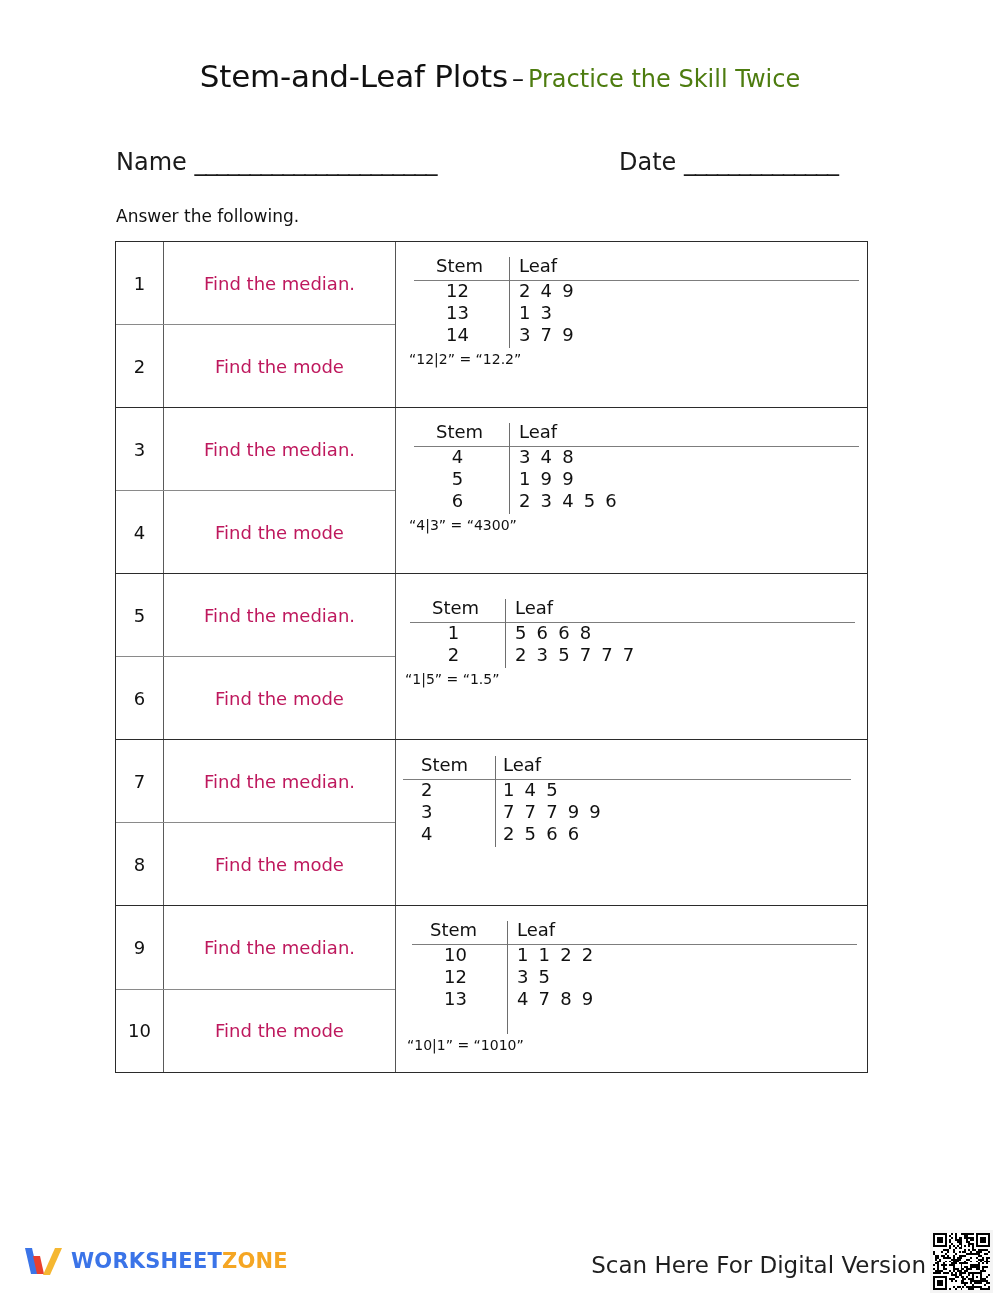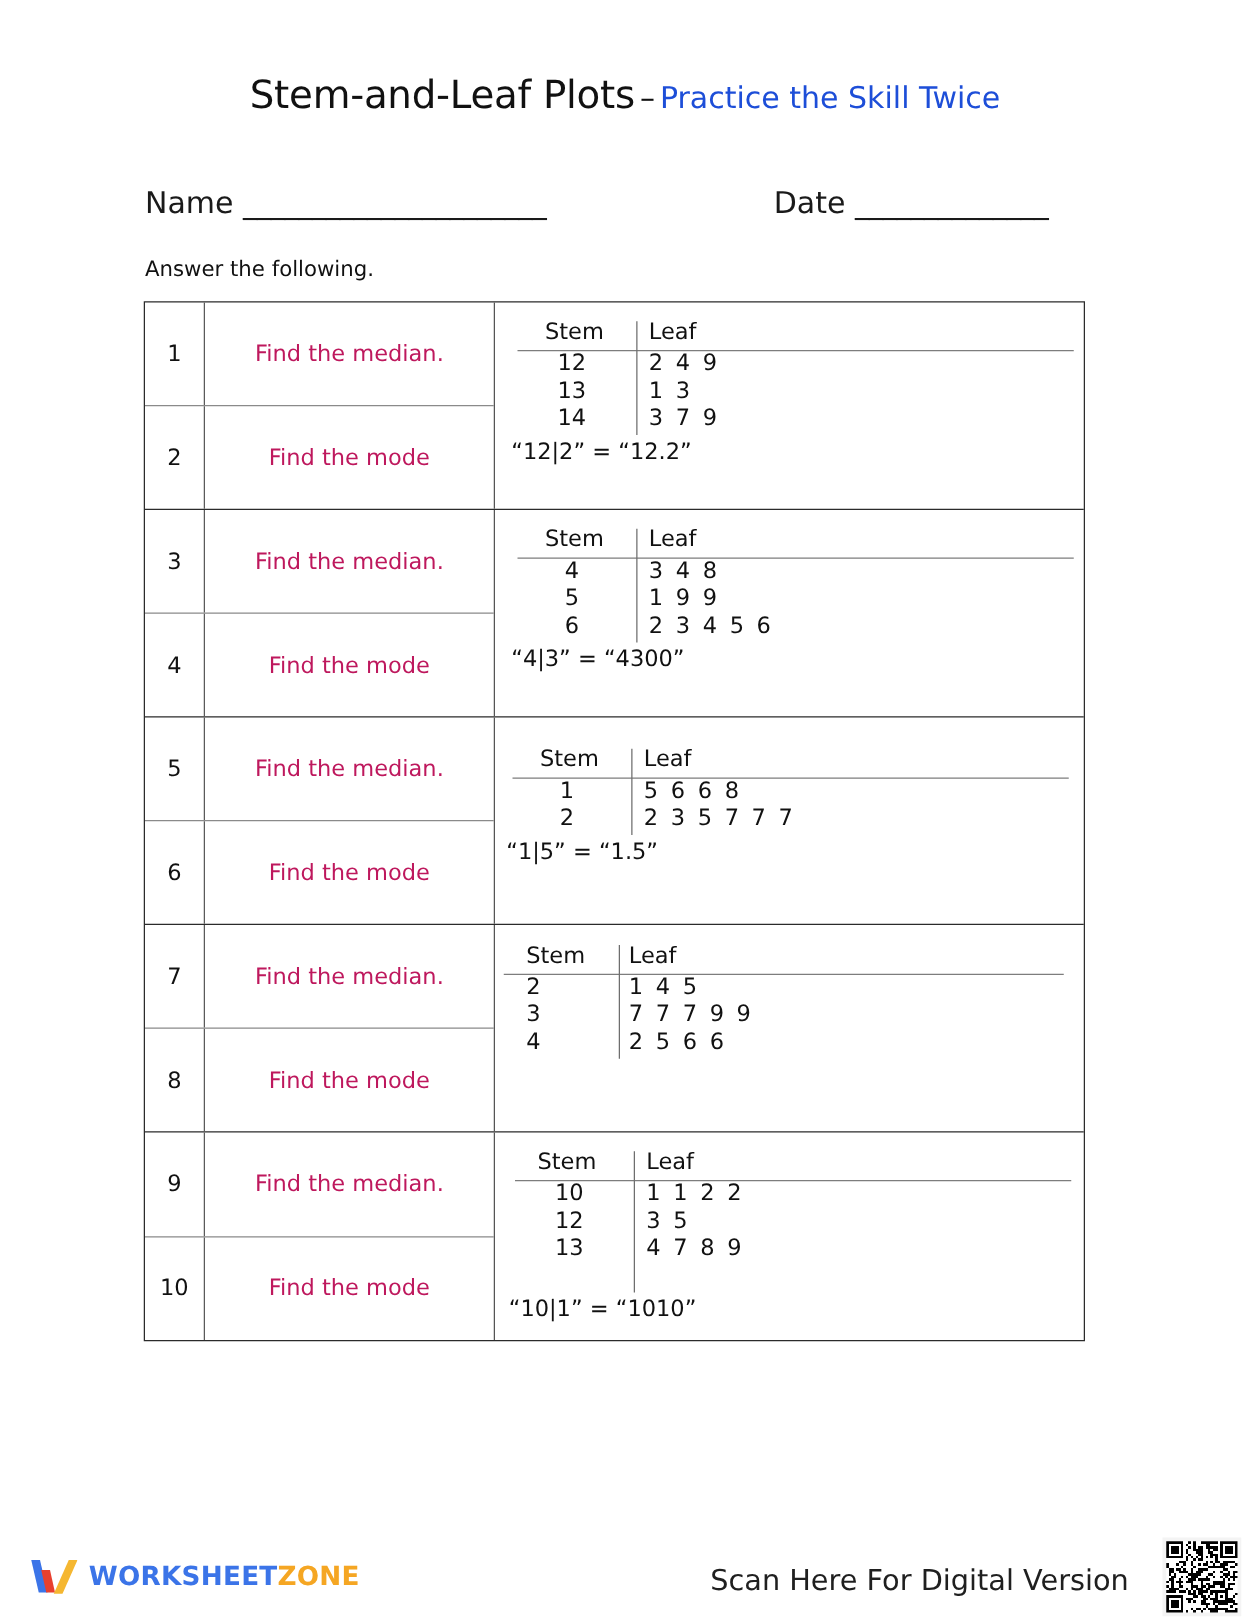--- a/index.html
+++ b/index.html
@@ -31,21 +31,21 @@
     letter-spacing: -0.2px;
     color: #111111;
   }
   .title-dash {
     font-size: 24px;
     color: #111111;
     padding: 0 4px;
   }
   .title-sub {
     font-size: 24px;
-    color: #1d4ed8;
+    color: #4d7c0f;
   }
 
   
   .namedate {
     position: absolute;
     top: 148px;
     left: 116px;
     width: 768px;
     height: 36px;
   }
@@ -172,21 +172,21 @@
     color: #111111;
   }
   .sl-leaf {
     position: absolute;
     font-size: 18px;
     color: #111111;
     letter-spacing: 2.2px;
   }
   .sl-key {
     position: absolute;
-    font-size: 18px;
+    font-size: 14px;
     color: #111111;
     white-space: nowrap;
   }
 
   
   .footer {
     position: absolute;
     left: 0;
     top: 1228px;
     width: 1000px;
@@ -206,21 +206,21 @@
     flex: 0 0 40px;
   }
   .logo-text {
     font-size: 21px;
     font-weight: bold;
     letter-spacing: 0.2px;
     white-space: nowrap;
   }
   .scan-text {
     position: absolute;
-    right: 97px;
+    right: 74px;
     top: 24px;
     font-size: 23px;
     color: #1f1f1f;
     white-space: nowrap;
   }
   .qr {
     position: absolute;
     right: 7px;
     top: 2px;
     width: 63px;

